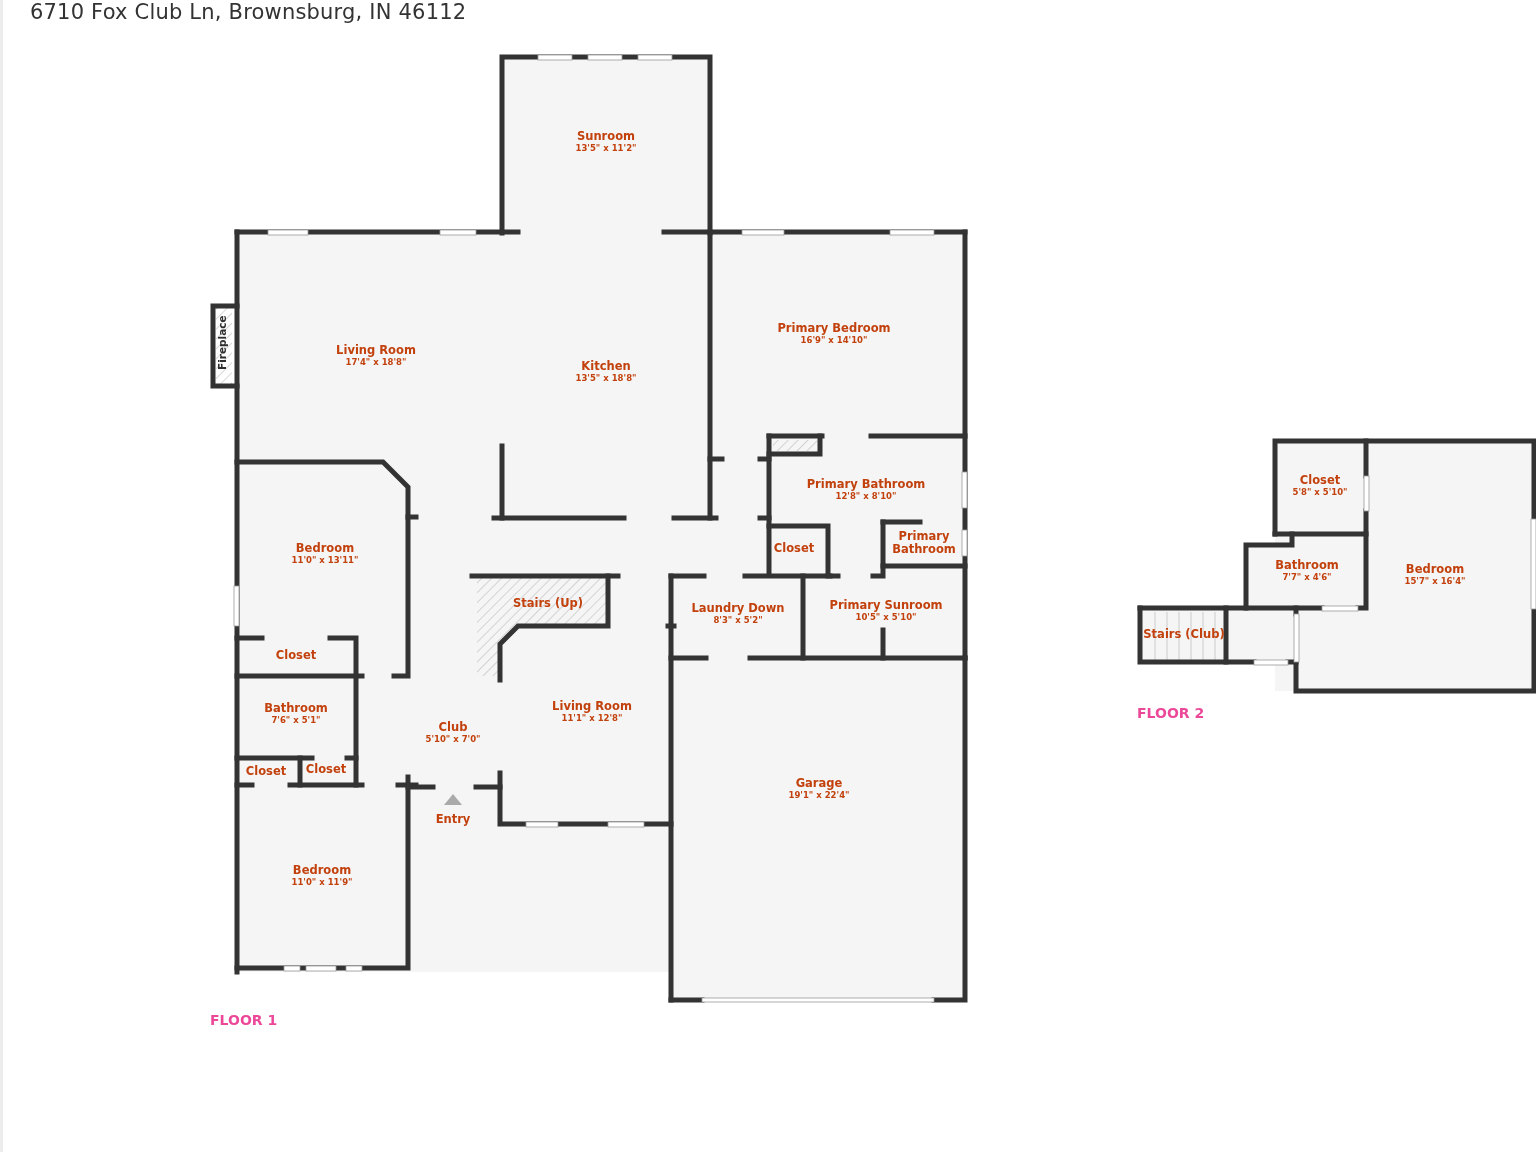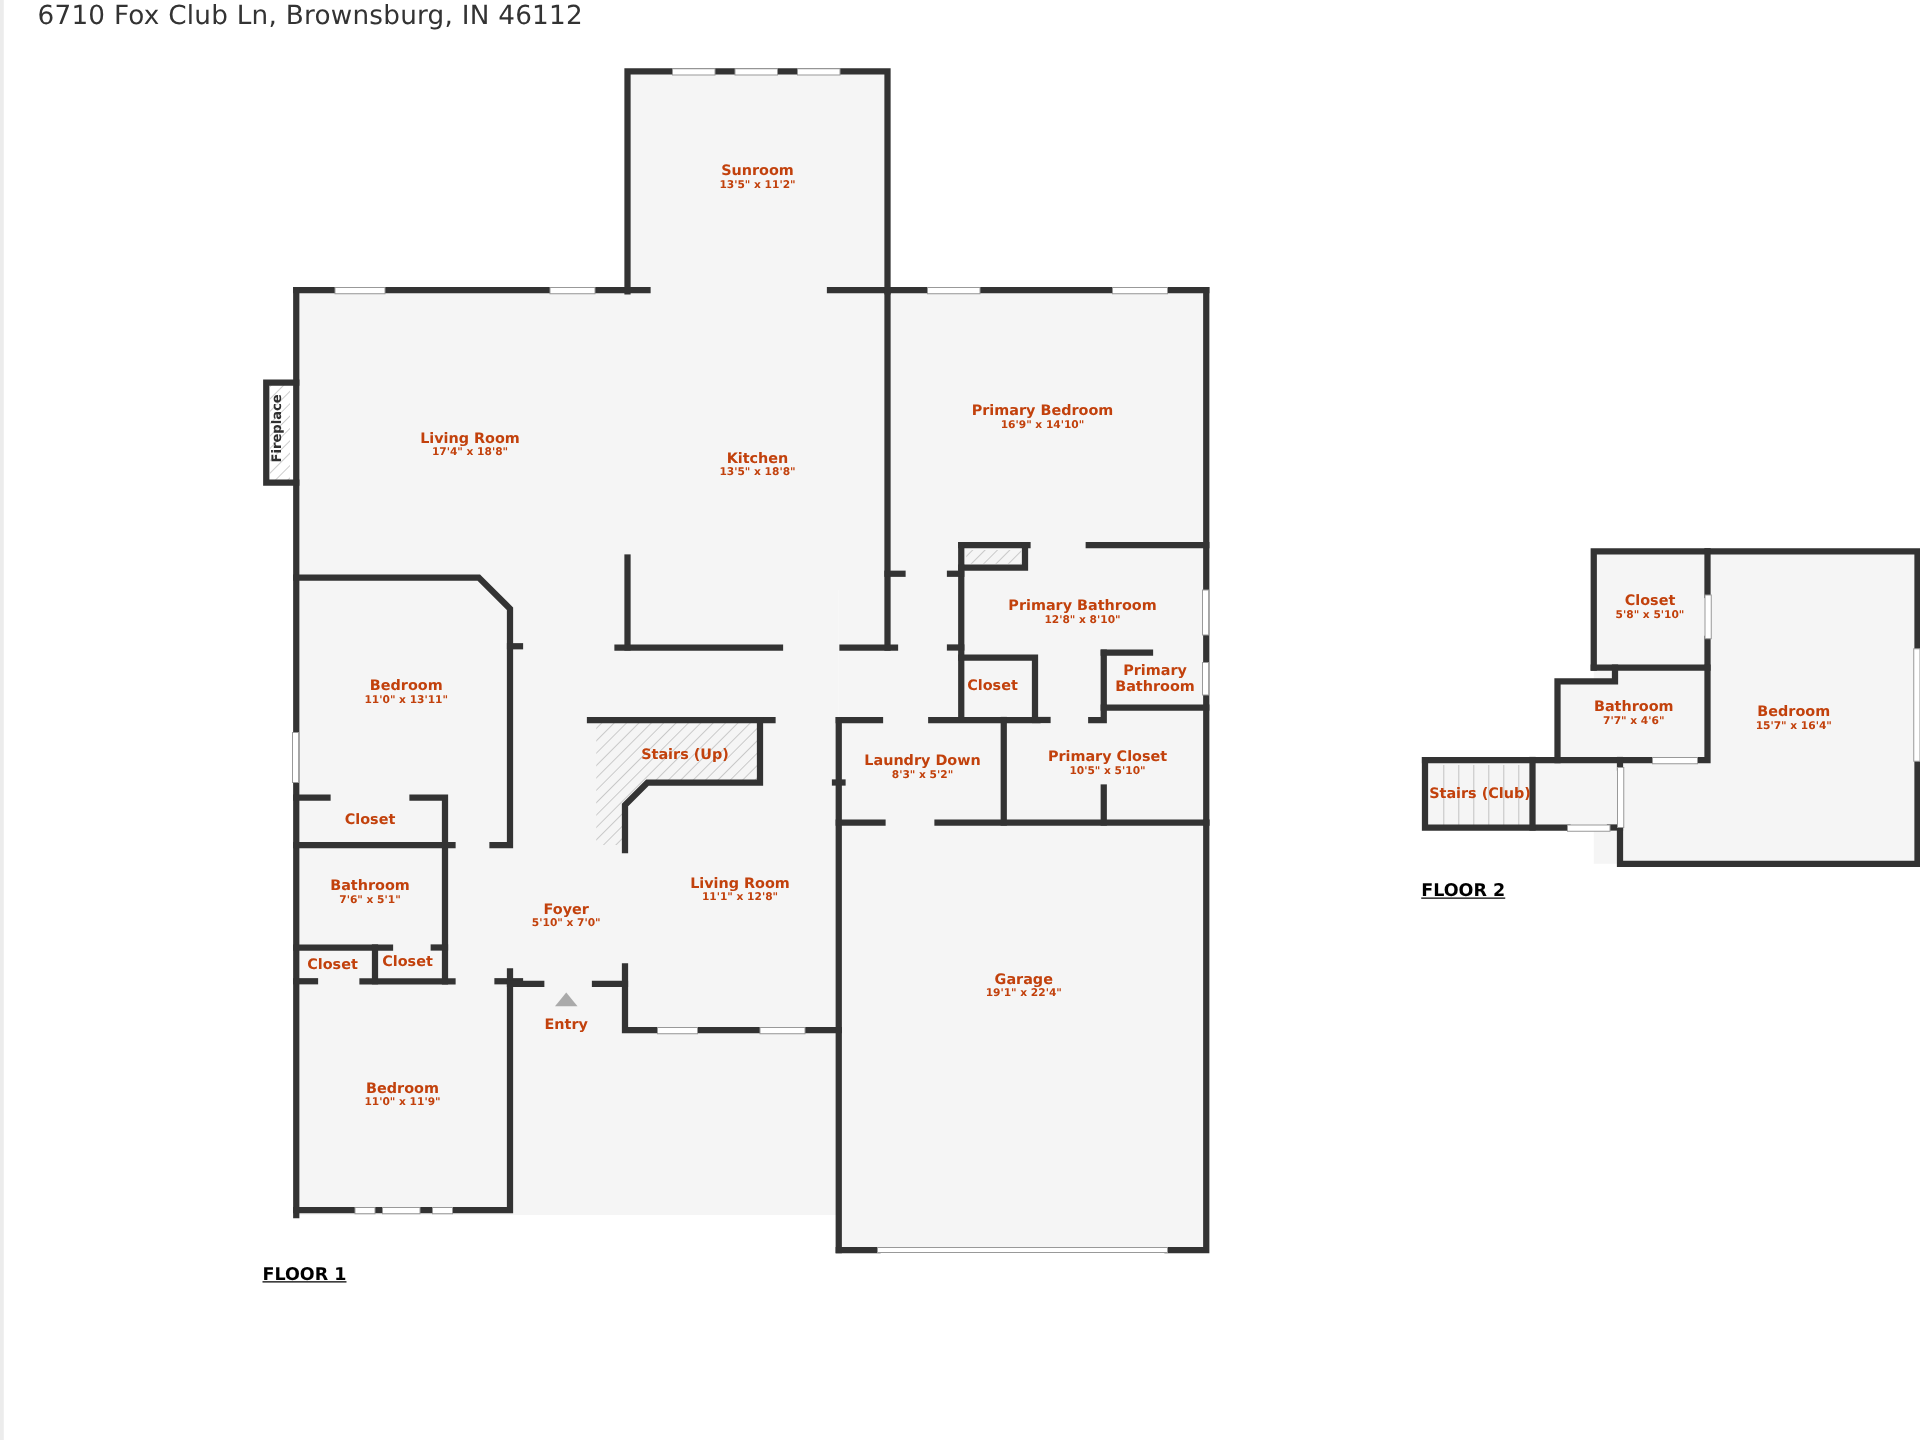--- a/index.html
+++ b/index.html
@@ -3,21 +3,21 @@
 <meta charset="utf-8">
 <style>
   html,body{margin:0;padding:0;background:#ffffff;}
   body{width:1536px;height:1152px;position:relative;overflow:hidden;font-family:"DejaVu Sans","Liberation Sans",sans-serif;}
   .page-border{position:absolute;left:0;top:0;width:3px;height:1152px;background:#ececec;}
   .title{position:absolute;left:30px;top:0px;font-size:21px;font-weight:normal;color:#333333;letter-spacing:0.2px;}
   svg.plan{position:absolute;left:0;top:0;}
   .lbl{position:absolute;transform:translateX(-50%);text-align:center;color:#c2410c;white-space:nowrap;line-height:1.15;}
   .lbl .n{font-size:11.5px;font-weight:bold;display:block;}
   .lbl .d{font-size:8.5px;font-weight:bold;display:block;margin-top:1px;}
-  .floor{position:absolute;font-size:14px;font-weight:bold;color:#000000;text-decoration:underline;}
+  .floor{position:absolute;font-size:14px;font-weight:bold;color:#ec4899;}
   .fire{position:absolute;left:216px;top:370px;transform:rotate(-90deg);transform-origin:left top;font-size:10.5px;font-weight:bold;color:#2f2f2f;}
 </style>
 </head>
 <body>
 
 <div class="page-border"></div>
 <div class="title">6710 Fox Club Ln, Brownsburg, IN 46112</div>
 
 <svg class="plan" width="1536" height="1152" viewBox="0 0 1536 1152">
   <defs>
@@ -209,25 +209,25 @@
     <span class="n">Closet</span>
   </div>
 <div class="lbl" style="left:548px;top:597px;text-align:right;">
     <span class="n">Stairs (Up)</span>
   </div>
 <div class="lbl" style="left:738px;top:602px;">
     <span class="n">Laundry Down</span>
     <span class="d">8'3" x 5'2"</span>
   </div>
 <div class="lbl" style="left:886px;top:599px;">
-    <span class="n">Primary Closet</span>
+    <span class="n">Primary Sunroom</span>
     <span class="d">10'5" x 5'10"</span>
   </div>
 <div class="lbl" style="left:453px;top:721px;">
-    <span class="n">Foyer</span>
+    <span class="n">Club</span>
     <span class="d">5'10" x 7'0"</span>
   </div>
 <div class="lbl" style="left:592px;top:700px;">
     <span class="n">Living Room</span>
     <span class="d">11'1" x 12'8"</span>
   </div>
 <div class="lbl" style="left:819px;top:777px;">
     <span class="n">Garage</span>
     <span class="d">19'1" x 22'4"</span>
   </div>

